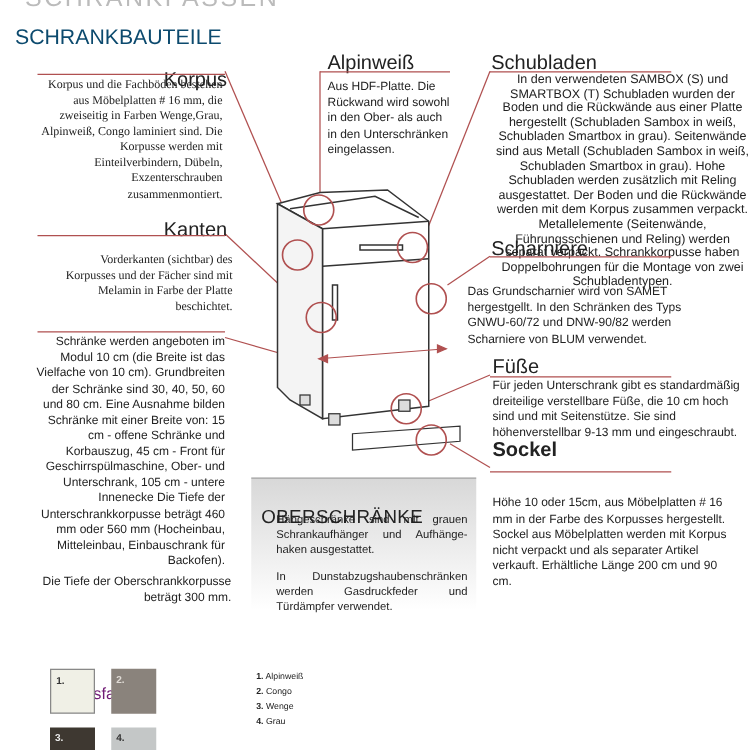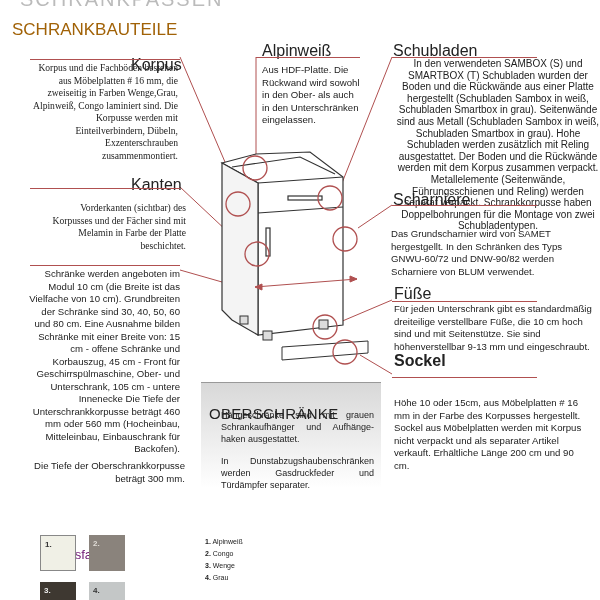--- a/index.html
+++ b/index.html
@@ -1,20 +1,20 @@
 <!DOCTYPE html>
 <html><head>
 <meta charset="utf-8">
 <style>
   html, body { margin:0; padding:0; }
   body { width:600px; height:600px; background:#fff; position:relative; overflow:hidden;
          font-family:"Liberation Sans", sans-serif; color:#222; }
   .abs { position:absolute; }
   .top-cut { left:20px; top:-12px; font-size:20px; color:#bbb; letter-spacing:2px; white-space:nowrap; }
-  .section-title { left:12px; top:20px; font-size:17px; color:#a16207; }
+  .section-title { left:12px; top:20px; font-size:17px; color:#0c4a6e; }
   .h { font-size:16px; color:#222; white-space:nowrap; }
   .rule { position:absolute; height:1px; background:#b05050; }
   .txt { font-size:9.6px; line-height:12.5px; color:#222; }
   .right { text-align:right;font-family:Liberation Serif, serif; }
   .center { text-align:right; }
   .small { font-size:10px; line-height:11.6px;text-align:center; }
   .ober { left:201px; top:382px; width:180px; height:105px;
           background:linear-gradient(#d8d8d8, #ffffff); border-top:1px solid #999; }
   .ober-title { position:absolute; left:8px; top:22px; font-size:15px; color:#222; letter-spacing:0.3px; }
   .ober-body { position:absolute; left:8px; top:26px; width:165px; font-size:9px; line-height:12px; text-align:justify; }
@@ -94,35 +94,35 @@
 <div class="abs h" style="left:131px;top:176px;text-align:center;">Kanten</div>
 <div class="rule" style="left: 30px; top: 188px; width: 150px; background: rgb(176, 80, 80);"></div>
 <div class="abs txt right" style="left:38px;top:202px;width:148px;">Vorderkanten (sichtbar) des Korpusses und der Fächer sind mit Melamin in Farbe der Platte beschichtet.</div>
 
 <div class="rule" style="left: 30px; top: 265px; width: 150px; background: rgb(176, 80, 80);"></div>
 <div class="abs txt center" style="left:28px;top:268px;width:152px;">Schränke werden angeboten im Modul 10 cm (die Breite ist das Vielfache von 10 cm). Grundbreiten der Schränke sind 30, 40, 50, 60 und 80 cm. Eine Ausnahme bilden Schränke mit einer Breite von: 15 cm - offene Schränke und Korbauszug, 45 cm - Front für Geschirrspülmaschine, Ober- und Unterschrank, 105 cm - untere Innenecke Die Tiefe der Unterschrankkorpusse beträgt 460 mm oder 560 mm (Hocheinbau, Mitteleinbau, Einbauschrank für Backofen).</div>
 <div class="abs txt center" style="left:20px;top:460px;width:165px;">Die Tiefe der Oberschrankkorpusse beträgt 300 mm.</div>
 
 <div class="abs h" style="left:393px;top:191px;text-align:center;">Scharniere</div>
 <div class="rule" style="left: 392px; top: 205px; width: 145px; background: rgb(176, 80, 80);"></div>
-<div class="abs txt" style="left:391px;top:228px;width:200px;">Das Grundscharnier wird von SAMET hergestgellt. In den Schränken des Typs GNWU-60/72 und DNW-90/82 werden Scharniere von BLUM verwendet.</div>
+<div class="abs txt" style="left:374px;top:228px;width:200px;">Das Grundscharnier wird von SAMET hergestgellt. In den Schränken des Typs GNWU-60/72 und DNW-90/82 werden Scharniere von BLUM verwendet.</div>
 
 <div class="abs h" style="left:394px;top:285px;">Füße</div>
 <div class="rule" style="left: 392px; top: 301px; width: 145px; background: rgb(176, 80, 80);"></div>
 <div class="abs txt" style="left:394px;top:303px;width:200px;">Für jeden Unterschrank gibt es standardmäßig dreiteilige verstellbare Füße, die 10 cm hoch sind und mit Seitenstütze. Sie sind höhenverstellbar 9-13 mm und eingeschraubt.</div>
 
 <div class="abs h" style="left:394px;top:352px;font-weight:bold;">Sockel</div>
 <div class="rule" style="left: 392px; top: 377px; width: 145px; background: rgb(176, 80, 80);"></div>
 <div class="abs txt" style="left:394px;top:397px;width:190px;">Höhe 10 oder 15cm, aus Möbelplatten # 16 mm in der Farbe des Korpusses hergestellt. Sockel aus Möbelplatten werden mit Korpus nicht verpackt und als separater Artikel verkauft. Erhältliche Länge 200 cm und 90 cm.</div>
 
 <div class="abs ober">
   <div class="ober-title">OBERSCHRÄNKE</div>
   <div class="ober-body">
     <p>Hängeschränke sind mit grauen Schrankaufhänger und Aufhänge-haken ausgestattet.</p>
-    <p>In Dunstabzugshaubenschränken werden Gasdruckfeder und Türdämpfer separater.</p>
+    <p>In Dunstabzugshaubenschränken werden Gasdruckfeder und Türdämpfer verwendet.</p>
   </div>
 </div>
 
 <div class="abs colors-title">Korpusfarben:</div>
 <div class="swatch" style="left: 40px; top: 535px; border: 1px solid rgb(136, 136, 136); background: rgb(240, 240, 230); color: rgb(51, 51, 51);">
   <span>1.</span>
 </div>
 <div class="swatch" style="left: 89px; top: 535px; background: rgb(138, 131, 124); color: rgb(224, 220, 214);">
   <span>2.</span>
 </div>

